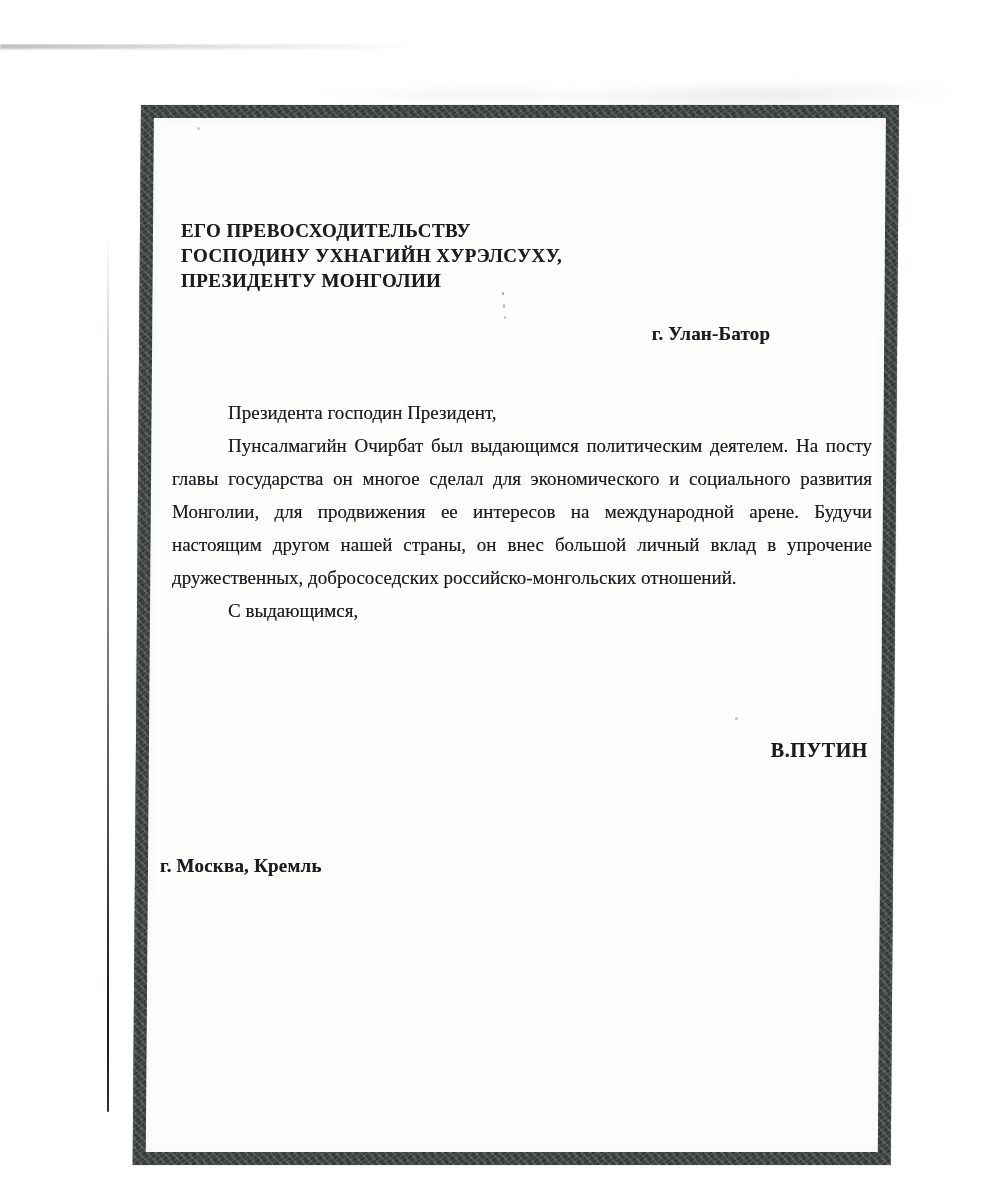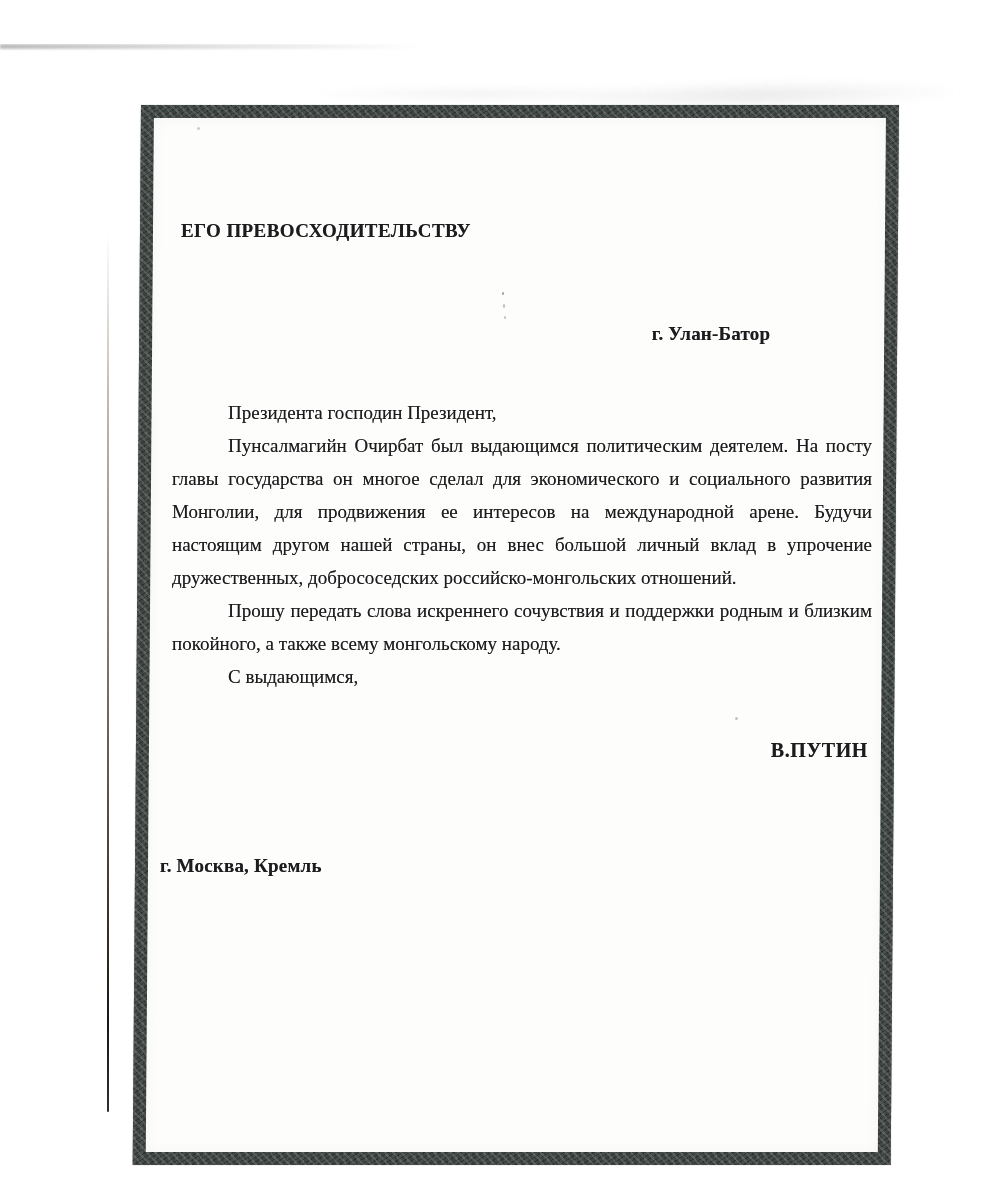--- a/index.html
+++ b/index.html
@@ -104,26 +104,27 @@
 
   <div class="scratch"></div>
   <div class="speck sp-a"></div>
   <div class="speck sp-b"></div>
   <div class="speck sp-c"></div>
   <div class="speck sp-d"></div>
   <div class="speck sp-e"></div>
 
   <div class="txt addressee">
     <div>ЕГО ПРЕВОСХОДИТЕЛЬСТВУ</div>
+    <div>ГОСПОДИНУ УХНАГИЙН ХУРЭЛСУХУ,</div>
+    <div>ПРЕЗИДЕНТУ МОНГОЛИИ</div>
   </div>
 
   <div class="txt place">г. Улан-Батор</div>
 
   <div class="txt body-text">
     <p>Президента господин Президент,</p>
     <p>Пунсалмагийн Очирбат был выдающимся политическим деятелем. На посту главы государства он многое сделал для экономического и социального развития Монголии, для продвижения ее интересов на международной арене. Будучи настоящим другом нашей страны, он внес большой личный вклад в упрочение дружественных, добрососедских российско-монгольских отношений.</p>
-    <p>Прошу передать слова искреннего сочувствия и поддержки родным и близким покойного, а также всему монгольскому народу.</p>
     <p>С выдающимся,</p>
   </div>
 
   <div class="txt signature">В.ПУТИН</div>
   <div class="txt origin">г. Москва, Кремль</div>
 </div>
 
 </body></html>

